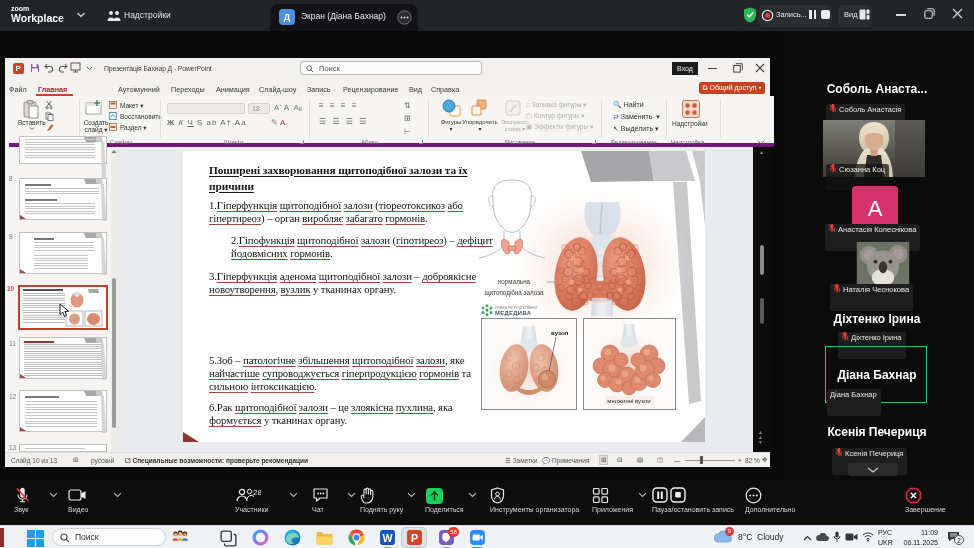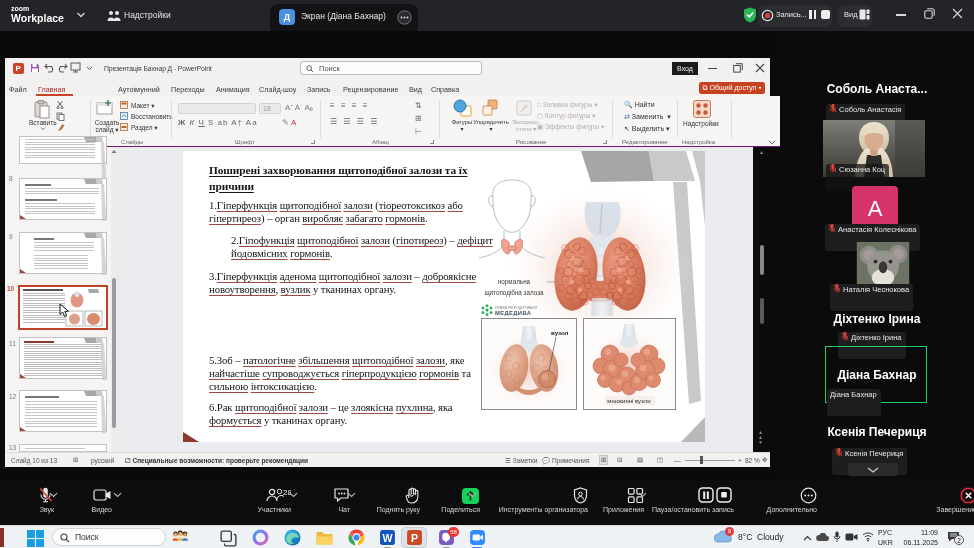--- a/index.html
+++ b/index.html
@@ -10,41 +10,41 @@
 #topbar{position:absolute;left:0;top:0;width:974px;height:31px;background:#232428;}
 #topbar .zlogo{position:absolute;left:11px;top:5px;color:#fff;line-height:1;}
 #topbar .zlogo .z1{font-size:7px;font-weight:bold;display:block;}
 #topbar .zlogo .z2{font-size:10.5px;font-weight:bold;display:block;margin-top:1px;}
 .tab-active{position:absolute;left:270px;top:4px;width:148px;height:27px;background:#131316;border-radius:8px 8px 0 0;}
 
 #share{position:absolute;left:0;top:31px;width:780px;height:449px;background:#0a0a0a;}
 #ppt{position:absolute;left:5px;top:27px;width:765px;height:409px;background:#f6f4f2;}
 #ppt-title{position:absolute;left:0;top:0;width:100%;height:22px;background:#f3f1ef;}
 #ppt-tabs{position:absolute;left:0;top:22px;width:100%;height:16px;background:#f3f1ef;font-size:7.2px;color:#3a3a3a;}
-#ppt-ribbon{position:absolute;left:15px;top:38px;width:100%;height:51px;background:#f7f5f4;border-bottom:1px solid #701a75;}
+#ppt-ribbon{position:absolute;left:4px;top:38px;width:100%;height:51px;background:#f7f5f4;border-bottom:4px solid #701a75;}
 #ppt-content{position:absolute;left:0;top:89px;width:100%;height:305px;background:#e9ebee;}
 #thumbs{position:absolute;left:0;top:0;width:112px;height:305px;background:#f6f4f3;}
 #statusbar{position:absolute;left:0;top:394px;width:100%;height:15px;background:#f3f1f0;border-top:1px solid #ddd;font-size:6.5px;color:#555;}
 
 #slide{position:absolute;left:178px;top:4px;width:522px;height:291px;background:#fff;overflow:hidden;}
 .st{font-family:"Liberation Serif",serif;color:#161616;}
 .sp{position:absolute;left:26px;width:290px;font-size:10.8px;line-height:13px;letter-spacing:-0.15px;}
 .sp u,#slide .st u{text-decoration-thickness:0.9px;text-underline-offset:1.5px;}
 .sp u{text-decoration-color:#9c4a42;}
 .thumb{position:absolute;left:14px;width:88px;height:42px;background:#fff;border:1px solid #c4c2c0;}
 .thumb.sel{border:2px solid #c0402a;left:13px;width:90px;}
 .tnum{position:absolute;left:4px;font-size:6.5px;color:#777;}
 
 #panel{position:absolute;left:780px;top:31px;width:194px;height:449px;background:#0b0b0b;}
 .bigname{position:absolute;width:194px;text-align:center;color:#fff;font-weight:bold;font-size:12px;}
 .plabel{position:absolute;background:#1e1e1e;border-radius:3px;color:#e8e8e8;font-size:7.5px;line-height:11px;padding:0 4px 16px 3px;white-space:nowrap;}
 .micr{display:inline-block;vertical-align:-1px;}
 
 #ztoolbar{position:absolute;left:0;top:480px;width:974px;height:45px;background:#0d0d0d;color:#ddd;}
-.zbtn{position:absolute;text-align:right;color:#d6d6d6;font-size:7px;white-space:nowrap;}
+.zbtn{position:absolute;text-align:left;color:#d6d6d6;font-size:7px;white-space:nowrap;}
 .zbtn .ic{height:17px;margin-bottom:2px;}
 
 #taskbar{position:absolute;left:0;top:525px;width:974px;height:23px;background:#eff2f5;border-top:1px solid #d9dde1;}
 .tbi{position:absolute;top:3px;width:17px;height:17px;}
 </style>
 </head>
 <body>
 <div id="stage">
   <div id="topbar">
     <div class="zlogo">
@@ -139,21 +139,21 @@
         <svg class="abs" style="left:728px;top:5px" width="10" height="10" viewBox="0 0 10 10">
             <rect x="0.7" y="2.5" width="6.6" height="6.6" fill="none" stroke="#444" stroke-width="1"></rect>
             <path d="M2.8 0.7 H9.3 V7.2" fill="none" stroke="#444" stroke-width="1"></path>
           </svg>
         <svg class="abs" style="left:750px;top:5px" width="10" height="10" viewBox="0 0 10 10">
             <path d="M1 1 L9 9 M9 1 L1 9" stroke="#444" stroke-width="1.1"></path>
           </svg>
       </div>
       <div id="ppt-tabs">
         <span class="abs" style="left:4px;top:5px;">Файл</span>
-        <span class="abs" style="left:33px;top:5px;color:#a4262c;font-weight:normal;font-size:7.2px;">Главная</span>
+        <span class="abs" style="left:33px;top:5px;color:#a4262c;font-weight:bold;font-size:7.2px;">Главная</span>
         <div class="abs" style="left:31px;top:14px;width:37px;height:2px;background:#c8432a;"></div>
         <span class="abs" style="left:74px;top:1px;margin-top:28px;">Вставка</span>
         <span class="abs" style="left:113px;top:5px;">Аутоімунний</span>
         <span class="abs" style="left:166px;top:5px;">Переходы</span>
         <span class="abs" style="left:211px;top:5px;">Анимация</span>
         <span class="abs" style="left:254px;top:5px;">Слайд-шоу</span>
         <span class="abs" style="left:302px;top:5px;">Запись</span>
         <span class="abs" style="left:338px;top:5px;">Рецензирование</span>
         <span class="abs" style="left:404px;top:5px;">Вид</span>
         <span class="abs" style="left:426px;top:5px;">Справка</span>

